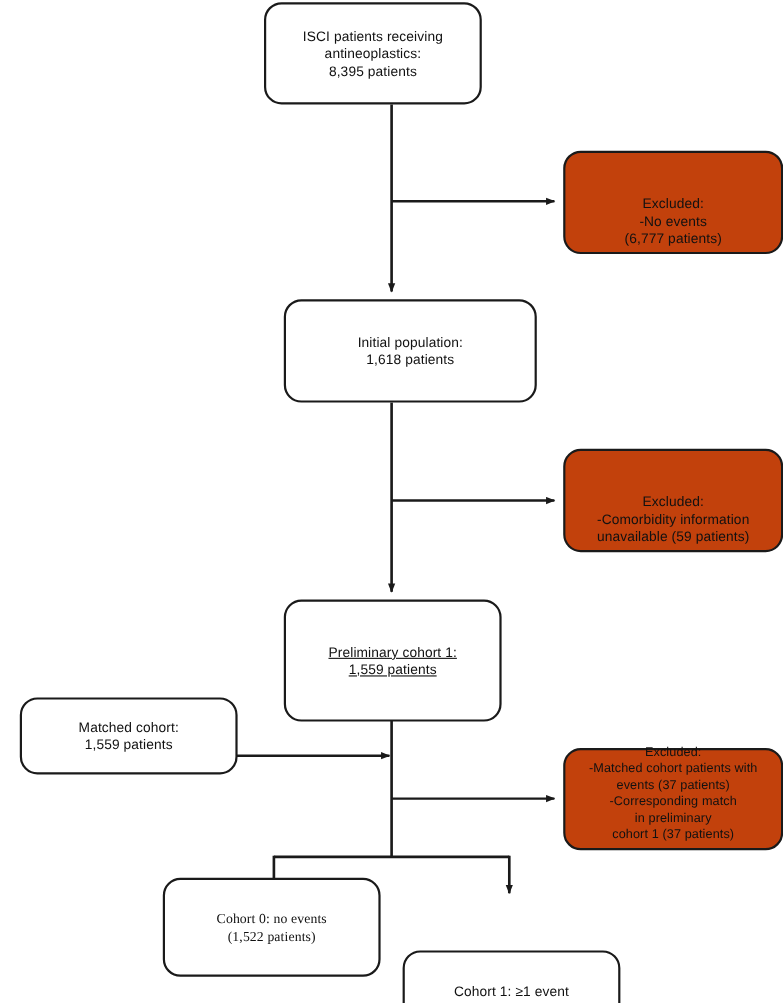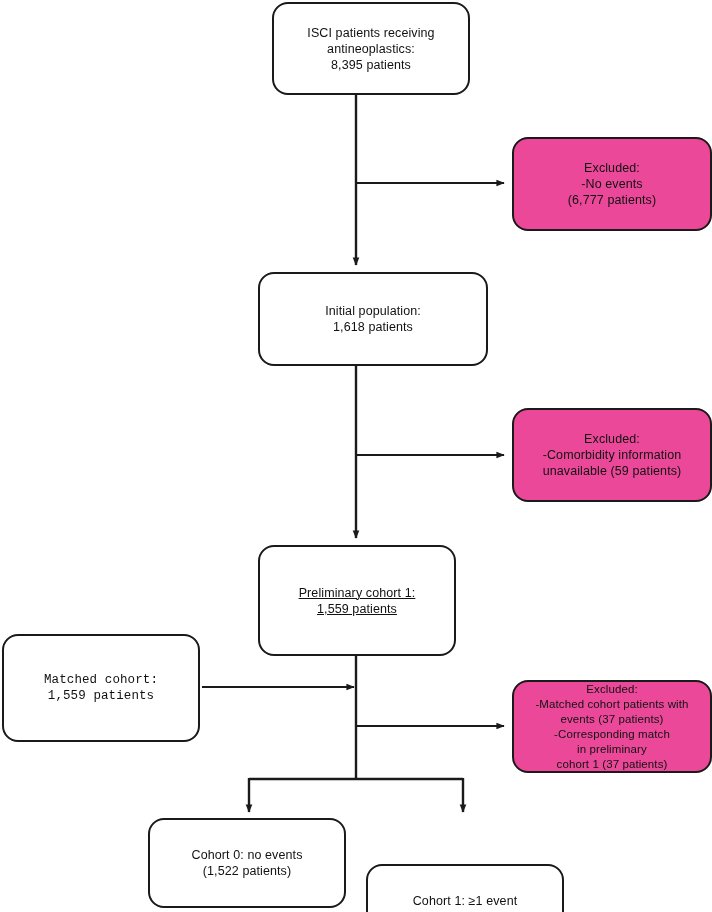--- a/index.html
+++ b/index.html
@@ -25,22 +25,23 @@
     align-items: center;
     justify-content: center;
     text-align: center;
     color: #111111;
     font-size: 12.5px;
     line-height: 16px;
     letter-spacing: 0.1px;
     padding: 4px 8px;
   }
   .node.excluded {
-    background: #ec4899;
+    background: #c2410c;
     border-color: #1a1a1a;
+    align-items: flex-end;
   }
   .node .txt {
     white-space: pre-line;
   }
   svg.edges {
     position: absolute;
     left: 0;
     top: 0;
     width: 712px;
     height: 912px;
@@ -71,21 +72,21 @@
 
     <line x1="202" y1="687" x2="354" y2="687" stroke="#1a1a1a" stroke-width="2.2" marker-end="url(#arrow)"></line>
 
     <line x1="356" y1="726" x2="504" y2="726" stroke="#1a1a1a" stroke-width="2.2" marker-end="url(#arrow)"></line>
 
     <line x1="249" y1="779" x2="463" y2="779" stroke="#1a1a1a" stroke-width="2.4"></line>
     <line x1="249" y1="778" x2="249" y2="812" stroke="#1a1a1a" stroke-width="2.4" marker-end="url(#arrow)"></line>
     <line x1="463" y1="778" x2="463" y2="812" stroke="#1a1a1a" stroke-width="2.4" marker-end="url(#arrow)"></line>
   </svg>
 
-  <div class="node" style="left:272px; top:2px; width:198px; height:93px;">
+  <div class="node" style="left:240px; top:2px; width:198px; height:93px;">
     <span class="txt">ISCI patients receiving
 antineoplastics:
 8,395 patients</span>
   </div>
 
   <div class="node excluded" style="left:512px; top:137px; width:200px; height:94px;">
     <span class="txt">Excluded:
 -No events
 (6,777 patients)</span>
   </div>
@@ -99,35 +100,35 @@
     <span class="txt">Excluded:
 -Comorbidity information
 unavailable (59 patients)</span>
   </div>
 
   <div class="node" style="left:258px; top:545px; width:198px; height:111px;text-decoration:underline;">
     <span class="txt">Preliminary cohort 1:
 1,559 patients</span>
   </div>
 
-  <div class="node" style="left:2px; top:634px; width:198px; height:108px;font-family:Liberation Mono, monospace;">
+  <div class="node" style="left:18px; top:634px; width:198px; height:70px;">
     <span class="txt">Matched cohort:
 1,559 patients</span>
   </div>
 
   <div class="node excluded" style="left:512px; top:680px; width:200px; height:93px; font-size:11.5px; line-height:15px;">
     <span class="txt">Excluded:
 -Matched cohort patients with
 events (37 patients)
 -Corresponding match
 in preliminary
 cohort 1 (37 patients)</span>
   </div>
 
-  <div class="node" style="left:148px; top:818px; width:198px; height:90px;">
+  <div class="node" style="left:148px; top:798px; width:198px; height:90px;font-family:Liberation Serif, serif;">
     <span class="txt">Cohort 0: no events
 (1,522 patients)</span>
   </div>
 
   <div class="node" style="left:366px; top:864px; width:198px; height:90px;">
     <span class="txt">Cohort 1: ≥1 event
 (1,522 patients)</span>
   </div>
 
 </div>

